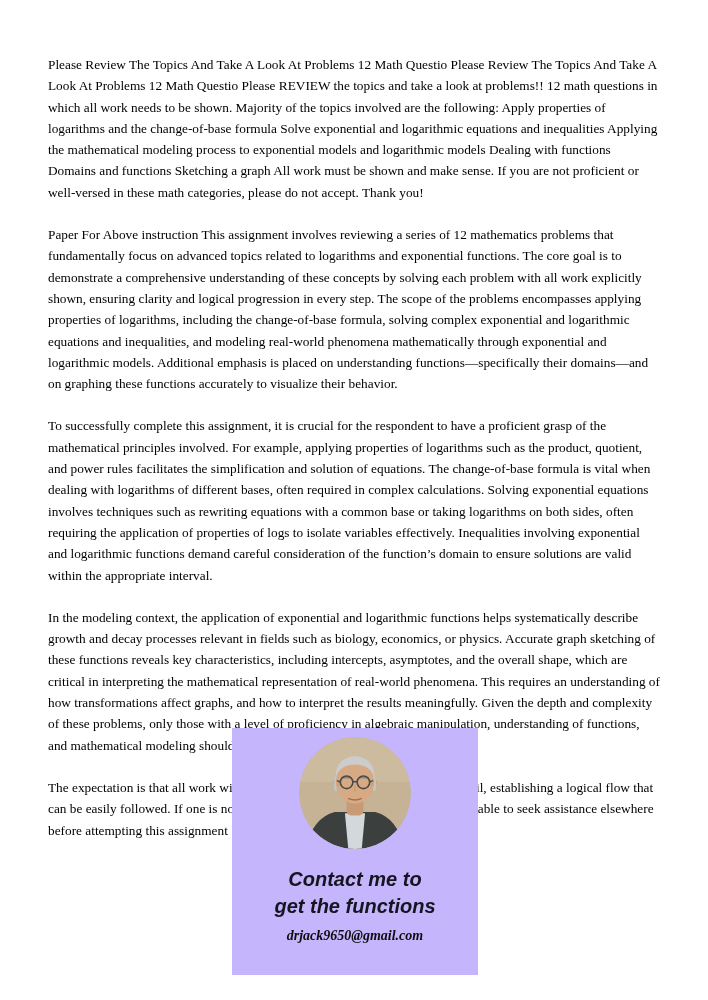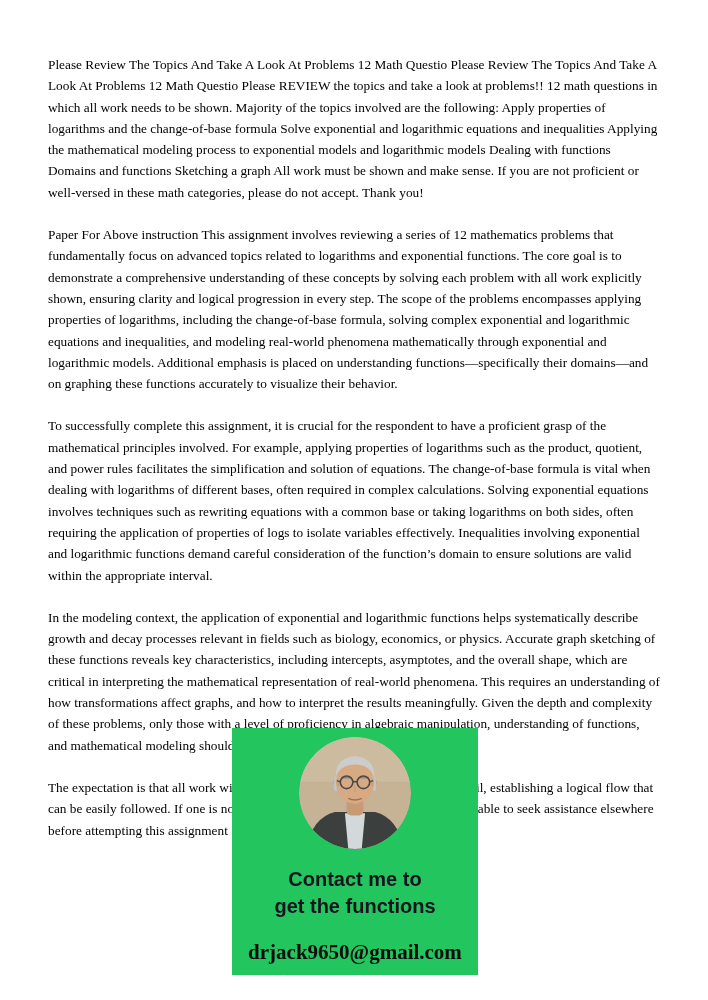--- a/index.html
+++ b/index.html
@@ -61,40 +61,40 @@
     line-height: 27px;
     color: #15151f;
     text-align: center;
   }
   .contact-line.first {
     margin-top: 17px;
   }
   .contact-email {
     font-family: "Liberation Serif", serif;
     font-weight: 700;
-    font-size: 21px;
+    font-size: 14px;
     color: #0d0d0d;
-    margin-top: 20px;
+    margin-top: 8px;
     text-align: right;
   }
 </style>
 </head>
 <body>
 
 <div class="page">
 
   <div class="content">
     <p>Please Review The Topics And Take A Look At Problems 12 Math Questio Please Review The Topics And Take A Look At Problems 12 Math Questio Please REVIEW the topics and take a look at problems!! 12 math questions in which all work needs to be shown. Majority of the topics involved are the following: Apply properties of logarithms and the change-of-base formula Solve exponential and logarithmic equations and inequalities Applying the mathematical modeling process to exponential models and logarithmic models Dealing with functions Domains and functions Sketching a graph All work must be shown and make sense. If you are not proficient or well-versed in these math categories, please do not accept. Thank you!</p>
     <p>Paper For Above instruction This assignment involves reviewing a series of 12 mathematics problems that fundamentally focus on advanced topics related to logarithms and exponential functions. The core goal is to demonstrate a comprehensive understanding of these concepts by solving each problem with all work explicitly shown, ensuring clarity and logical progression in every step. The scope of the problems encompasses applying properties of logarithms, including the change-of-base formula, solving complex exponential and logarithmic equations and inequalities, and modeling real-world phenomena mathematically through exponential and logarithmic models. Additional emphasis is placed on understanding functions—specifically their domains—and on graphing these functions accurately to visualize their behavior.</p>
     <p>To successfully complete this assignment, it is crucial for the respondent to have a proficient grasp of the mathematical principles involved. For example, applying properties of logarithms such as the product, quotient, and power rules facilitates the simplification and solution of equations. The change-of-base formula is vital when dealing with logarithms of different bases, often required in complex calculations. Solving exponential equations involves techniques such as rewriting equations with a common base or taking logarithms on both sides, often requiring the application of properties of logs to isolate variables effectively. Inequalities involving exponential and logarithmic functions demand careful consideration of the function’s domain to ensure solutions are valid within the appropriate interval.</p>
     <p>In the modeling context, the application of exponential and logarithmic functions helps systematically describe growth and decay processes relevant in fields such as biology, economics, or physics. Accurate graph sketching of these functions reveals key characteristics, including intercepts, asymptotes, and the overall shape, which are critical in interpreting the mathematical representation of real-world phenomena. This requires an understanding of how transformations affect graphs, and how to interpret the results meaningfully. Given the depth and complexity of these problems, only those with a level of proficiency in algebraic manipulation, understanding of functions, and mathematical modeling should undertake this task.</p>
     <p>The expectation is that all work will be presented clearly and with thorough detail, establishing a logical flow that can be easily followed. If one is not comfortable with these categories, it is advisable to seek assistance elsewhere before attempting this assignment</p>
   </div>
 
-  <div class="overlay-card" style="background: #22c55e;">
+  <div class="overlay-card" style="background: #c4b5fd; font-style: italic;">
     <div class="photo">
       <svg viewBox="0 0 100 100" xmlns="http://www.w3.org/2000/svg">
         <defs>
           <clipPath id="circ">
               <circle cx="50" cy="50" r="50"></circle>
             </clipPath>
         </defs>
         <g clip-path="url(#circ)">
           <rect width="100" height="100" fill="#c6b295"></rect>
           <rect x="0" y="0" width="100" height="40" fill="#cdbba0"></rect>

